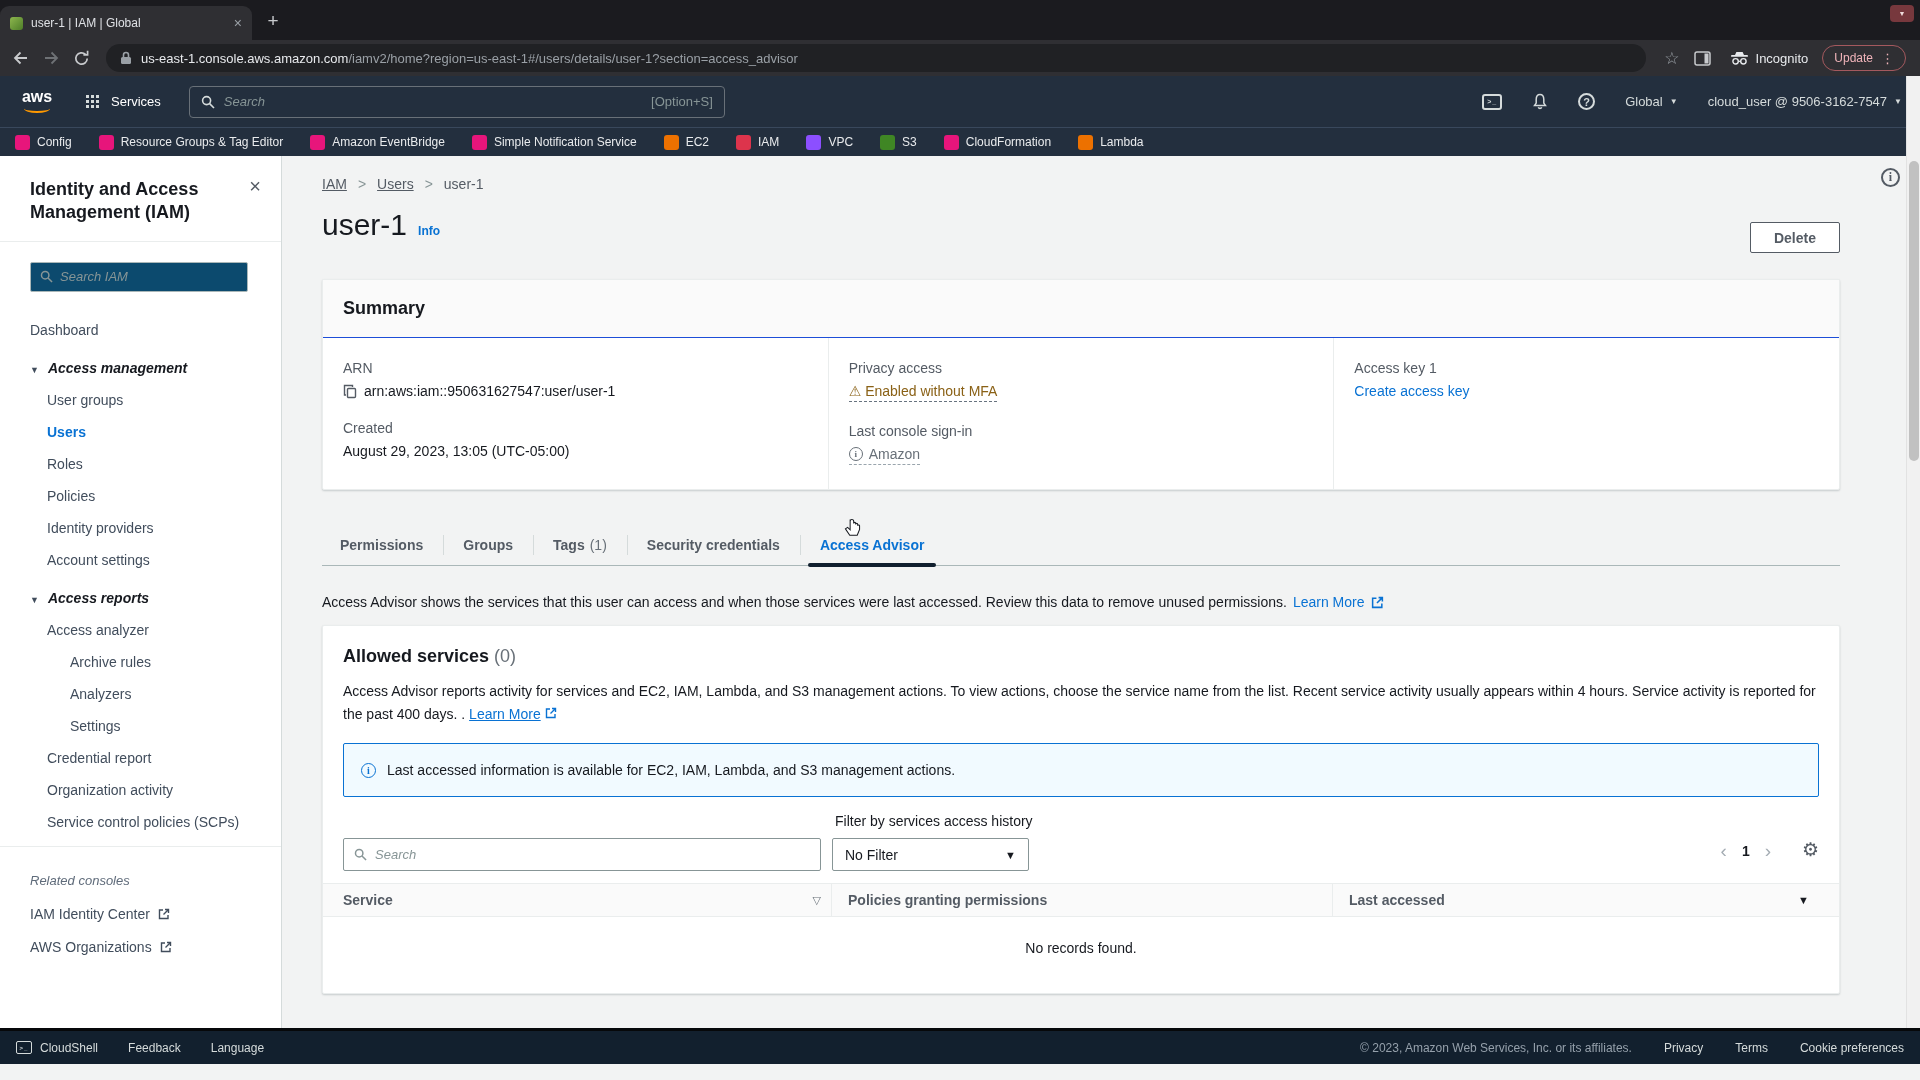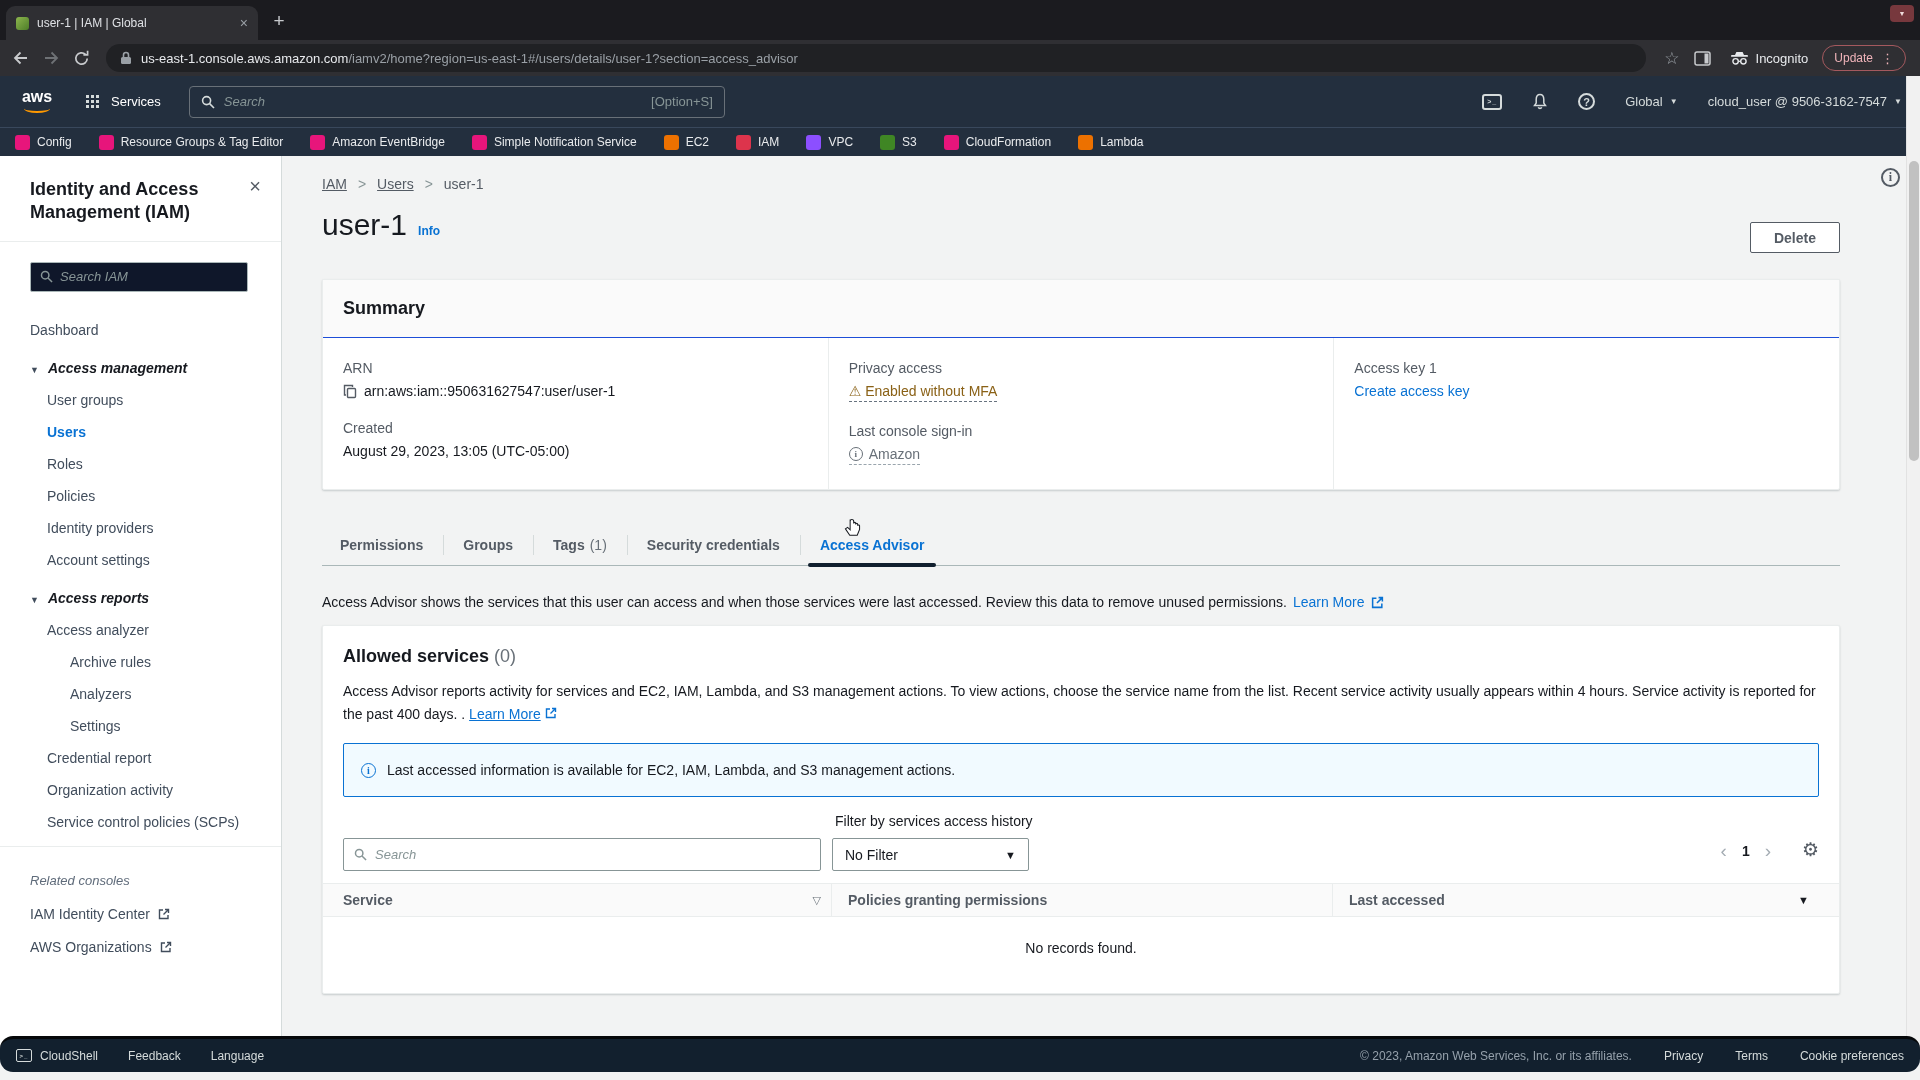--- a/index.html
+++ b/index.html
@@ -1,20 +1,20 @@
 <!DOCTYPE html>
 <html><head>
 <meta charset="utf-8">
 <style>
   * { margin:0; padding:0; box-sizing:border-box; }
   body { font-family:"Liberation Sans", sans-serif; }
   .screen { position:relative; width:1920px; height:1080px; background:#f2f3f3; overflow:hidden; }
 
   
-  .tabstrip { position:absolute; top:0; left:0; right:0; height:40px; background:#1b1b1f; display:flex; align-items:flex-end; padding-left:6px; }
+  .tabstrip { position:absolute; top:0; left:0; right:0; height:40px; background:#1b1b1f; display:flex; align-items:flex-end; padding-left:0; }
   .btab { width:252px; height:34px; background:#2f2f33; border-radius:9px 9px 0 0; display:flex; align-items:center; gap:8px; padding:0 10px; }
   .btab-title { color:#dfe1e5; font-size:12px; white-space:nowrap; overflow:hidden; flex:1; }
   .favicon { width:13px; height:13px; border-radius:3px; background:linear-gradient(135deg,#8db64e,#4d7d28); flex:none; }
   .tab-close { color:#9aa0a6; font-size:14px; line-height:1; }
   .newtab { width:30px; height:30px; display:flex; align-items:center; justify-content:center; color:#c8cacd; font-size:19px; margin:0 0 4px 6px; }
   .profile-chip { position:absolute; top:5px; right:6px; width:24px; height:17px; background:#77383d; border-radius:4px; color:#f0dddd; font-size:7px; display:flex; align-items:center; justify-content:center; }
 
   .toolbar { position:absolute; top:40px; left:0; right:0; height:36px; background:#2f2f33; display:flex; align-items:center; padding:0 8px; gap:4px; }
   .nav-ico { width:26px; height:26px; display:flex; align-items:center; justify-content:center; }
   .omnibox { flex:1; height:28px; margin:0 8px; border-radius:14px; background:#202124; display:flex; align-items:center; padding:0 14px; gap:9px; font-size:13px; white-space:nowrap; overflow:hidden; }
@@ -51,21 +51,21 @@
   .page { position:absolute; top:156px; bottom:36px; left:0; right:0; }
   .scrollbar { position:absolute; top:-80px; bottom:0; right:0; width:14px; background:#f1f1f1; border-left:1px solid #e2e2e2; }
   .scroll-thumb { position:absolute; top:85px; left:2px; width:10px; height:300px; background:#c1c1c1; border-radius:5px; }
   .info-toggle { position:absolute; top:12px; right:20px; width:19px; height:19px; border:2px solid #545b64; border-radius:50%; color:#545b64; font-size:12px; font-weight:bold; font-family:"Liberation Serif",serif; display:flex; align-items:center; justify-content:center; }
 
   
   .sidenav { position:absolute; left:0; top:0; bottom:0; width:282px; background:#fff; border-right:1px solid #d5dbdb; padding:22px 18px 0 30px; }
   .side-title { font-size:18px; font-weight:bold; color:#16191f; line-height:1.3; width:180px; }
   .side-close { position:absolute; top:20px; right:20px; font-size:20px; color:#545b64; line-height:1; }
   .side-divider { margin:16px -18px 0 -30px; border-top:1px solid #eaeded; }
-  .side-search { margin-top:20px; width:218px; height:30px; border:1px solid #aab7b8; border-radius:2px; display:flex; align-items:center; padding:0 9px; gap:7px; background:#0f172a; }
+  .side-search { margin-top:20px; width:218px; height:30px; border:1px solid #aab7b8; border-radius:2px; display:flex; align-items:center; padding:0 9px; gap:7px; background:#0c4a6e; }
   .side-search span { color:#879596; font-size:13px; font-style:italic; }
   .navlist { list-style:none; margin-top:30px; font-size:14px; color:#414d5c; }
   .navlist li { margin-bottom:16px; }
   .nav-section { font-weight:bold; color:#16191f; margin-top:22px;font-style:italic; }
   .sec-caret { font-size:9px; color:#414d5c; margin-right:9px; }
   .ind1 { padding-left:17px; }
   .ind2 { padding-left:40px; }
   .nav-active { color:#0972d3; font-weight:bold; }
   .related-label { font-style:italic; color:#5f6b7a; font-size:13px; margin:26px 0 18px; }
   .rel-item { display:flex; align-items:center; gap:8px; margin-bottom:17px; font-size:14px; color:#414d5c; }
@@ -127,21 +127,21 @@
   .thead { display:flex; align-items:center; height:34px; background:#fafafa; border-top:1px solid #eaeded; border-bottom:1px solid #eaeded; margin:4px -20px 0; padding:0 20px; }
   .th { font-size:14px; font-weight:bold; color:#545b64; display:flex; align-items:center; height:100%; padding:0 10px; }
   .th1 { width:488px; padding-left:0; }
   .th2 { width:501px; border-left:1px solid #eaeded; padding-left:16px; }
   .th3 { flex:1; border-left:1px solid #eaeded; padding-left:16px; }
   .sort-outline { margin-left:auto; font-size:11px; color:#687078; font-weight:normal; }
   .sort-filled { margin-left:auto; font-size:11px; color:#16191f; }
   .empty-row { height:62px; display:flex; align-items:center; justify-content:center; font-size:14px; color:#16191f; }
 
   
-  .footer { position:absolute; bottom:8px; left:0; right:0; height:36px; background:#12202e; border-top:3px solid #06080a; display:flex; align-items:center; padding:0 16px; font-size:12px; color:#d5dbdb;border-radius:13px; }
+  .footer { position:absolute; bottom:16px; left:0; right:0; height:36px; background:#12202e; border-top:3px solid #06080a; display:flex; align-items:center; padding:0 16px; font-size:12px; color:#d5dbdb; }
   .foot-left { display:flex; align-items:center; gap:30px; }
   .foot-shell { display:flex; align-items:center; gap:8px; }
   .fshell-ico { width:16px; height:13px; border:1.5px solid #d5dbdb; border-radius:2px; font-size:6px; font-weight:bold; display:flex; align-items:center; justify-content:center; letter-spacing:1px; color:#d5dbdb; }
   .foot-right { margin-left:auto; display:flex; align-items:center; gap:32px; }
   .copyright { color:#95a0ab; }
 
   .cursor { position:absolute; left:843px; top:518px; z-index:50; pointer-events:none; }
   svg { display:block; }
 </style>
 </head>

